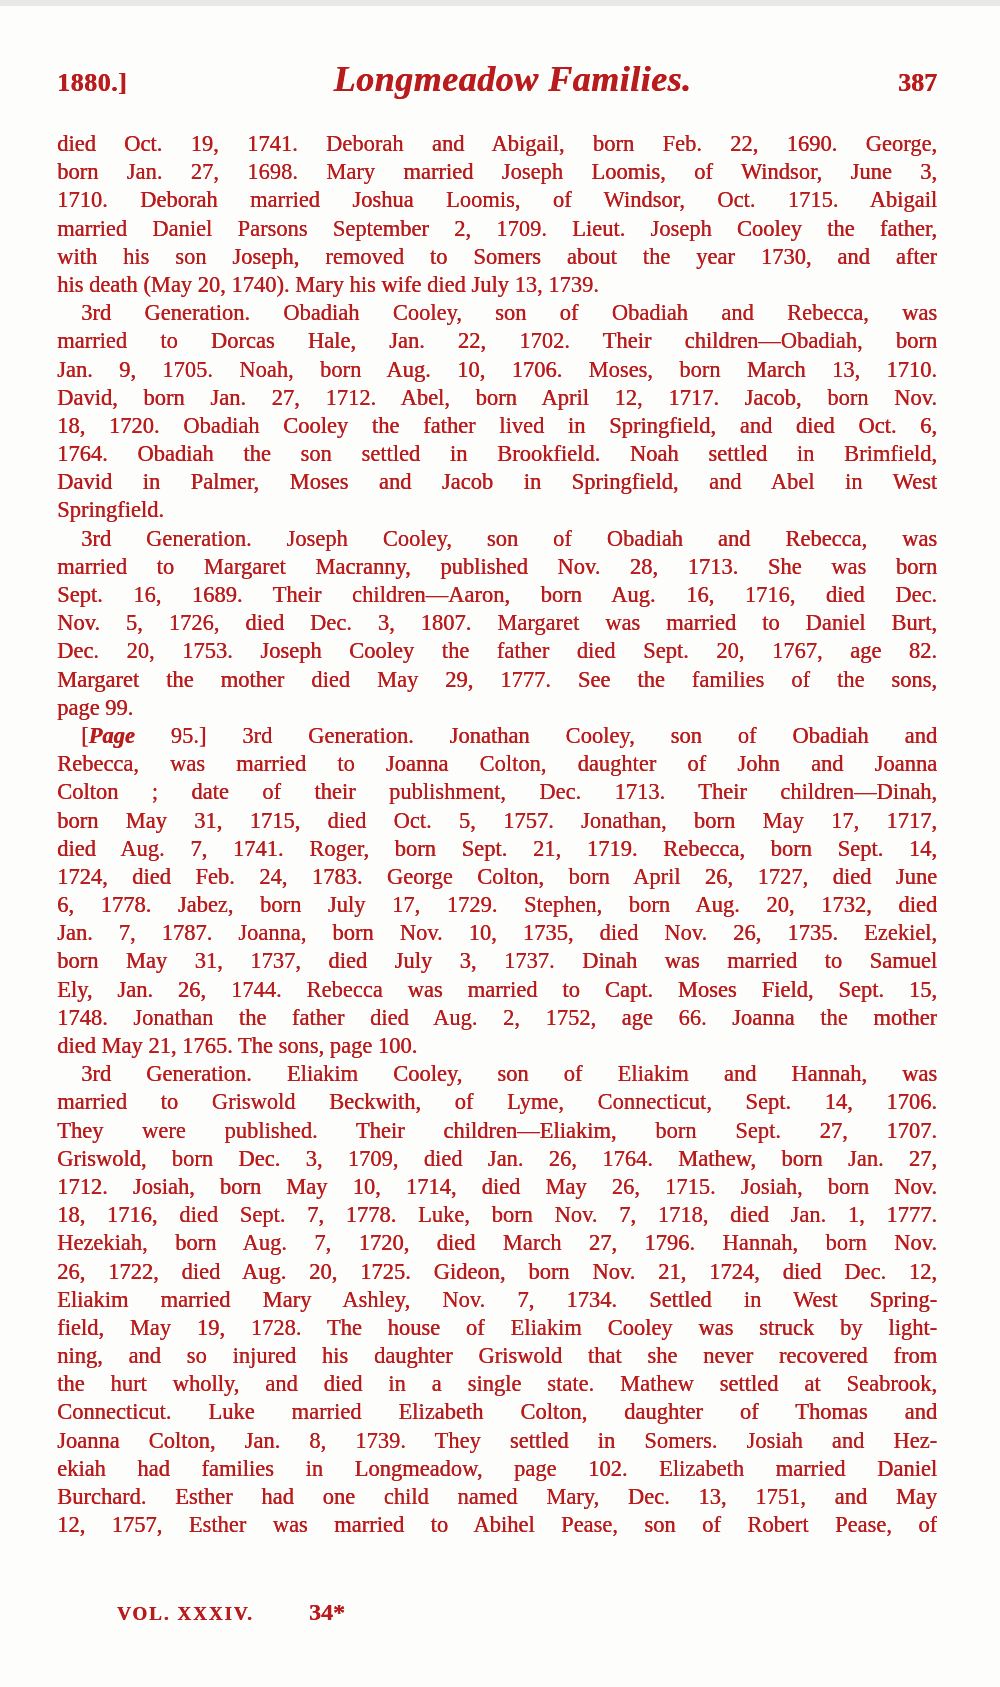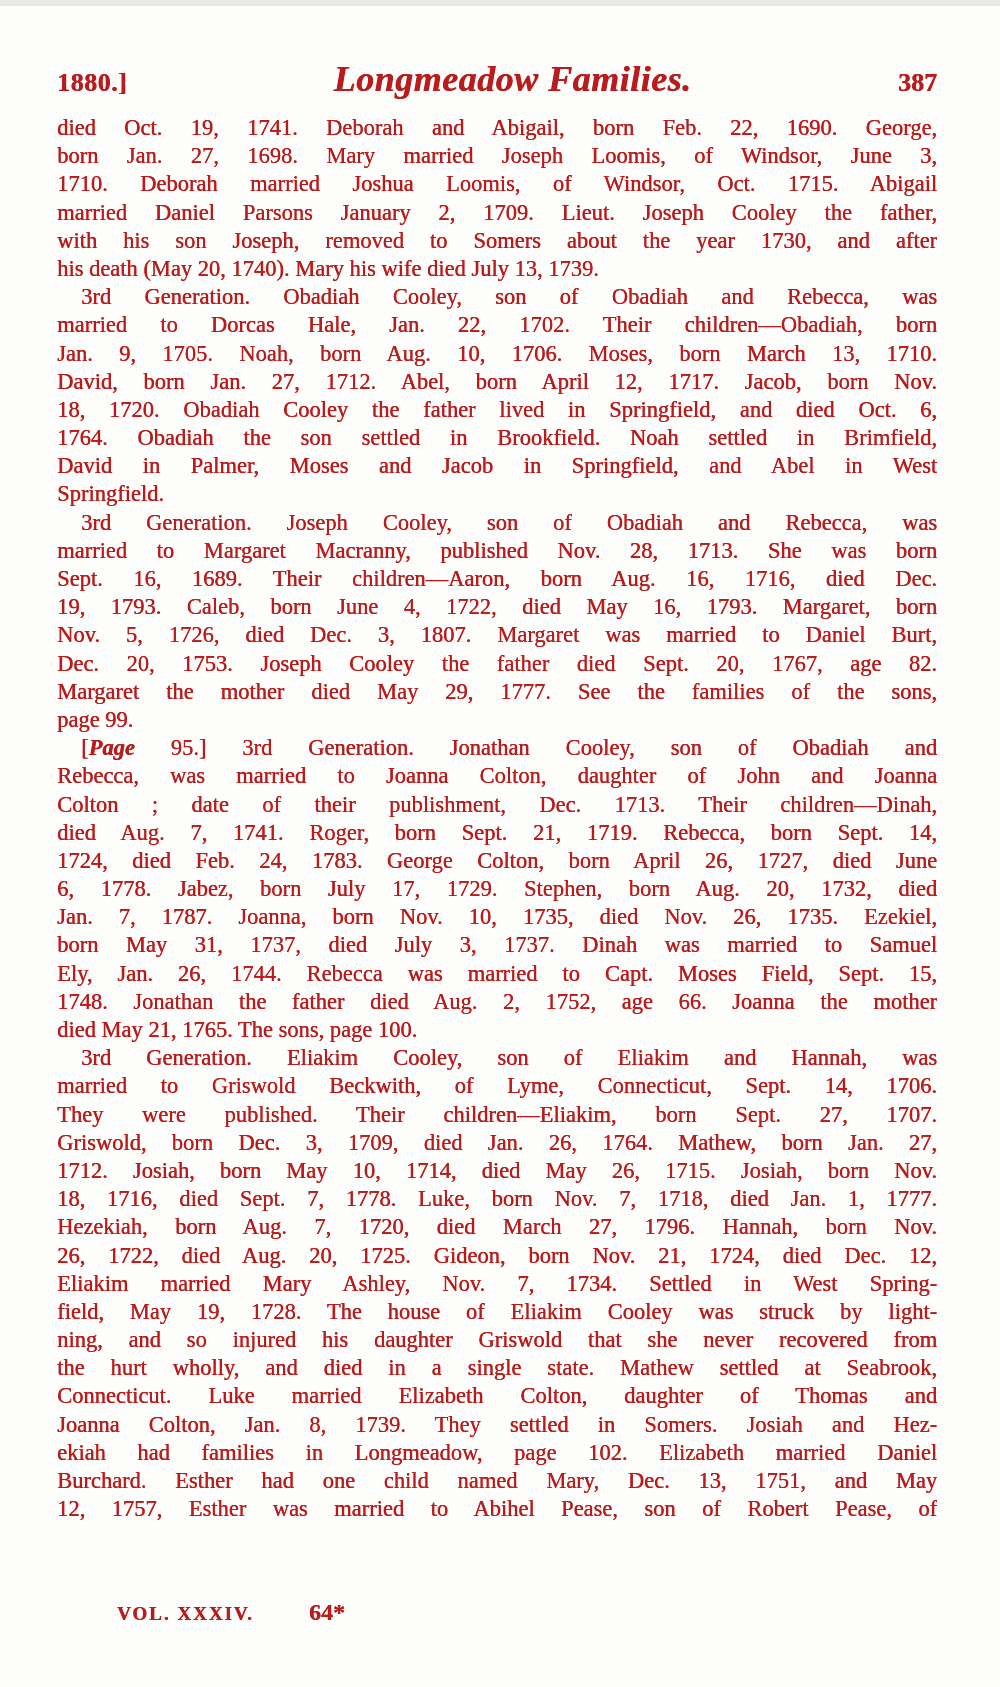--- a/index.html
+++ b/index.html
@@ -41,21 +41,21 @@
     letter-spacing: 0.5px;
     white-space: nowrap;
   }
   .h-right {
     font-size: 26px;
     white-space: nowrap;
   }
   
   .body-text {
     position: absolute;
-    top: 108px;
+    top: 124px;
     left: 57px;
     width: 880px;
     font-size: 22.5px;
     line-height: 28.2px;
     text-shadow: 0.4px 0 currentColor;
   }
   .line {
     height: 28.2px;
     text-align: justify;
     text-align-last: justify;
@@ -103,42 +103,42 @@
   <div class="header">
     <span class="h-left">1880.]</span>
     <span class="h-title">Longmeadow Families.</span>
     <span class="h-right">387</span>
   </div>
 
   <div class="body-text" id="body-lines">
       <div class="line">died Oct. 19, 1741. Deborah and Abigail, born Feb. 22, 1690. George,</div>
       <div class="line">born Jan. 27, 1698. Mary married Joseph Loomis, of Windsor, June 3,</div>
       <div class="line">1710. Deborah married Joshua Loomis, of Windsor, Oct. 1715. Abigail</div>
-      <div class="line">married Daniel Parsons January 2, 1709. Lieut. Joseph Cooley the father,</div>
+      <div class="line">married Daniel Parsons September 2, 1709. Lieut. Joseph Cooley the father,</div>
       <div class="line">with his son Joseph, removed to Somers about the year 1730, and after</div>
       <div class="line nojust">his death (May 20, 1740). Mary his wife died July 13, 1739.</div>
       <div class="line indent">3rd Generation. Obadiah Cooley, son of Obadiah and Rebecca, was</div>
       <div class="line">married to Dorcas Hale, Jan. 22, 1702. Their children—Obadiah, born</div>
       <div class="line">Jan. 9, 1705. Noah, born Aug. 10, 1706. Moses, born March 13, 1710.</div>
       <div class="line">David, born Jan. 27, 1712. Abel, born April 12, 1717. Jacob, born Nov.</div>
       <div class="line">18, 1720. Obadiah Cooley the father lived in Springfield, and died Oct. 6,</div>
       <div class="line">1764. Obadiah the son settled in Brookfield. Noah settled in Brimfield,</div>
       <div class="line">David in Palmer, Moses and Jacob in Springfield, and Abel in West</div>
       <div class="line nojust">Springfield.</div>
       <div class="line indent">3rd Generation. Joseph Cooley, son of Obadiah and Rebecca, was</div>
       <div class="line">married to Margaret Macranny, published Nov. 28, 1713. She was born</div>
       <div class="line">Sept. 16, 1689. Their children—Aaron, born Aug. 16, 1716, died Dec.</div>
-      <div class="line">19, 1793. Caleb, born June 4, 1722, died May 16, 1793. Margaret, born</div>
       <div class="line">Nov. 5, 1726, died Dec. 3, 1807. Margaret was married to Daniel Burt,</div>
       <div class="line">Dec. 20, 1753. Joseph Cooley the father died Sept. 20, 1767, age 82.</div>
       <div class="line">Margaret the mother died May 29, 1777. See the families of the sons,</div>
       <div class="line nojust">page 99.</div>
       <div class="line indent"><span>[</span><span class="italic">Page</span><span> 95.] 3rd Generation. Jonathan Cooley, son of Obadiah and</span></div>
       <div class="line">Rebecca, was married to Joanna Colton, daughter of John and Joanna</div>
       <div class="line">Colton ; date of their publishment, Dec. 1713. Their children—Dinah,</div>
+      <div class="line">born May 31, 1715, died Oct. 5, 1757. Jonathan, born May 17, 1717,</div>
       <div class="line">died Aug. 7, 1741. Roger, born Sept. 21, 1719. Rebecca, born Sept. 14,</div>
       <div class="line">1724, died Feb. 24, 1783. George Colton, born April 26, 1727, died June</div>
       <div class="line">6, 1778. Jabez, born July 17, 1729. Stephen, born Aug. 20, 1732, died</div>
       <div class="line">Jan. 7, 1787. Joanna, born Nov. 10, 1735, died Nov. 26, 1735. Ezekiel,</div>
       <div class="line">born May 31, 1737, died July 3, 1737. Dinah was married to Samuel</div>
       <div class="line">Ely, Jan. 26, 1744. Rebecca was married to Capt. Moses Field, Sept. 15,</div>
       <div class="line">1748. Jonathan the father died Aug. 2, 1752, age 66. Joanna the mother</div>
       <div class="line nojust">died May 21, 1765. The sons, page 100.</div>
       <div class="line indent">3rd Generation. Eliakim Cooley, son of Eliakim and Hannah, was</div>
       <div class="line">married to Griswold Beckwith, of Lyme, Connecticut, Sept. 14, 1706.</div>
@@ -154,16 +154,16 @@
       <div class="line">the hurt wholly, and died in a single state. Mathew settled at Seabrook,</div>
       <div class="line">Connecticut. Luke married Elizabeth Colton, daughter of Thomas and</div>
       <div class="line">Joanna Colton, Jan. 8, 1739. They settled in Somers. Josiah and Hez-</div>
       <div class="line">ekiah had families in Longmeadow, page 102. Elizabeth married Daniel</div>
       <div class="line">Burchard. Esther had one child named Mary, Dec. 13, 1751, and May</div>
       <div class="line">12, 1757, Esther was married to Abihel Pease, son of Robert Pease, of</div>
     </div>
 
   <div class="footer">
     <span class="vol">VOL. XXXIV.</span>
-    <span class="sig">64*</span>
+    <span class="sig">34*</span>
   </div>
 
 </div>
 
 </body></html>

